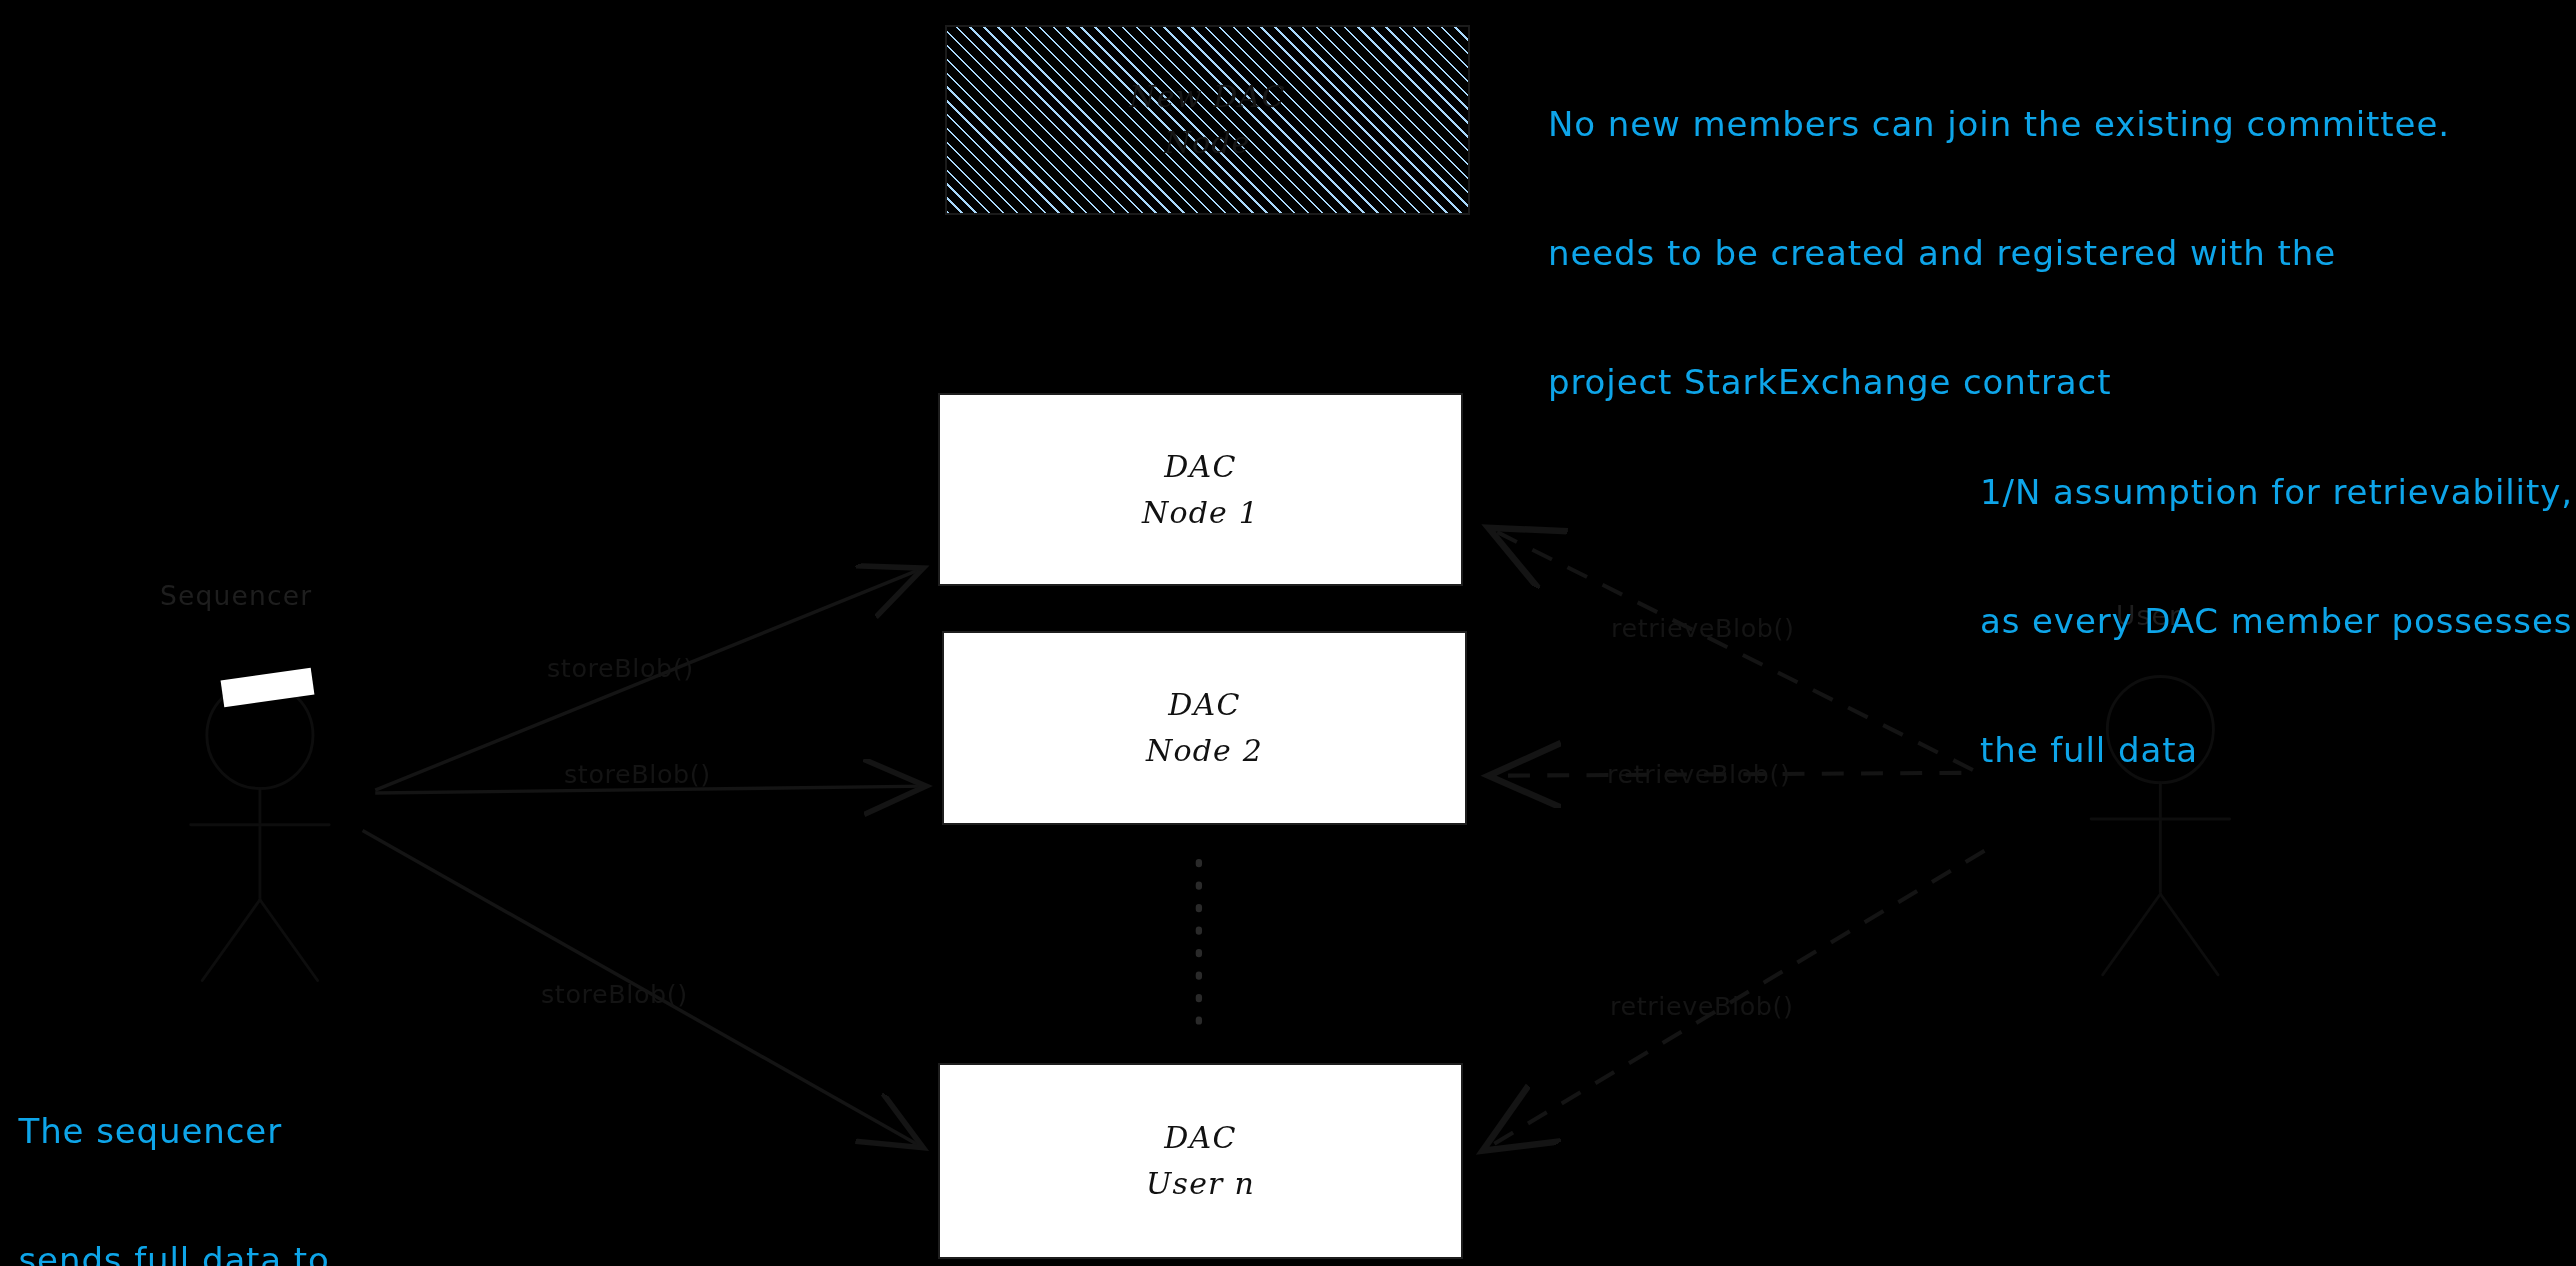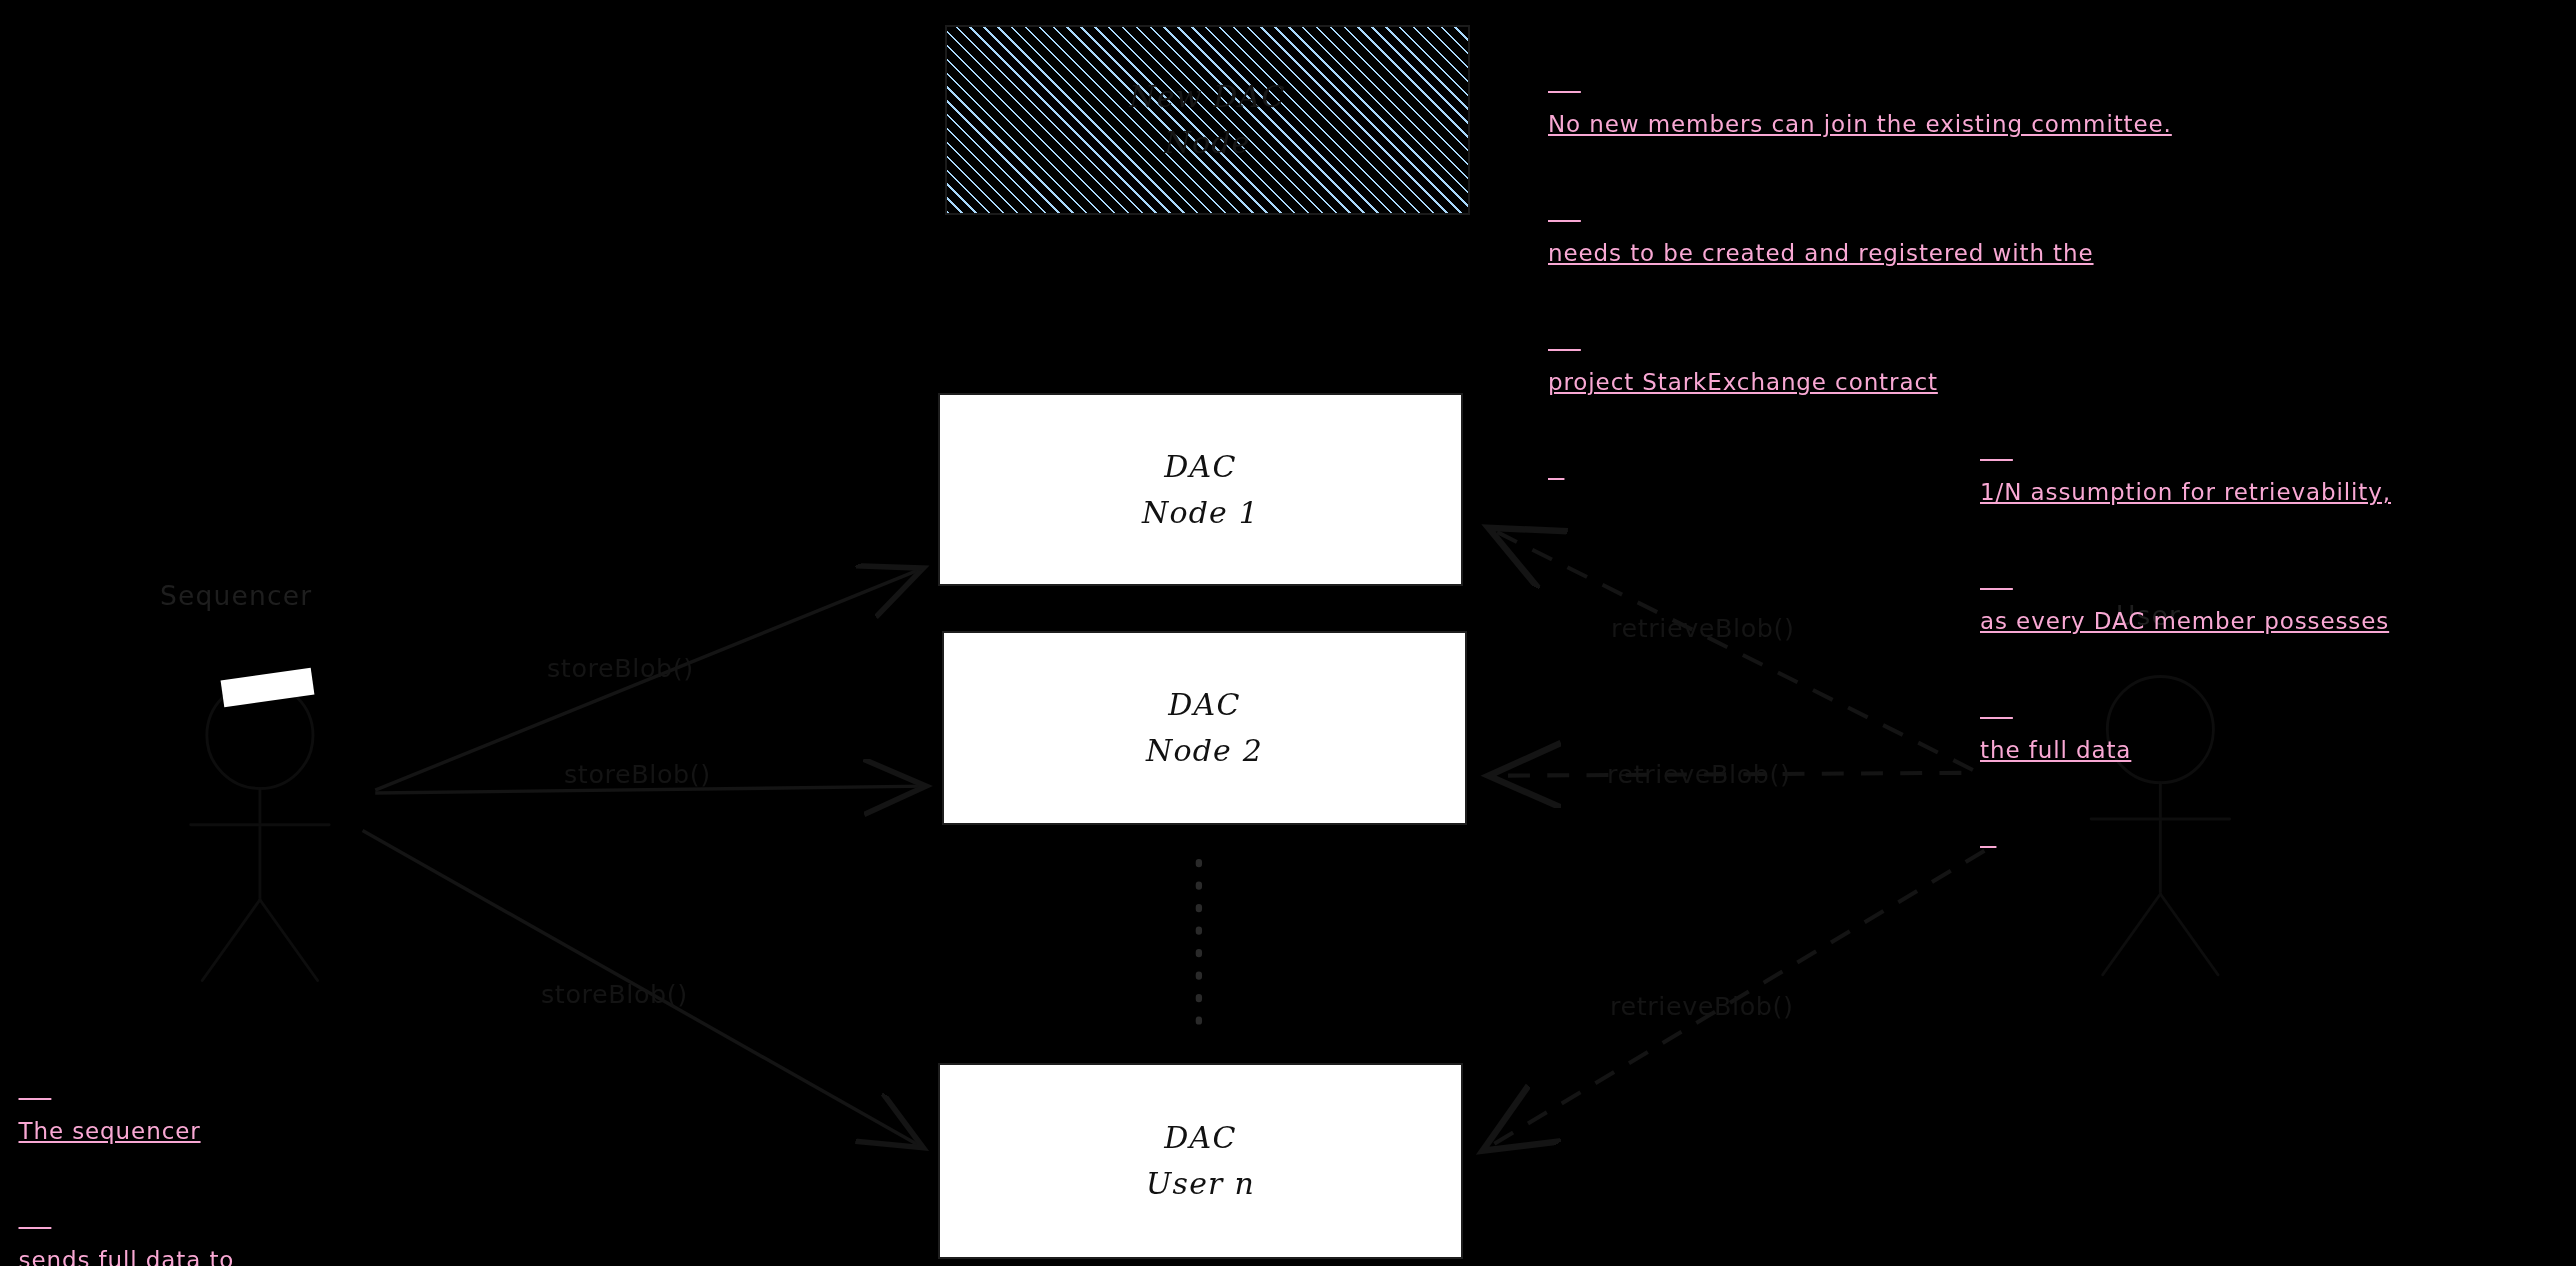--- a/index.html
+++ b/index.html
@@ -13,28 +13,27 @@
     background:#000000;
     overflow:hidden;
   }
   #svgroot{
     position:absolute;
     left:0;top:0;
     width:2576px;height:1266px;
   }
   .annot{
     position:absolute;
-    color:#f9a8d4;
+    color:#0ea5e9;
     font-family:"DejaVu Sans","Liberation Sans",sans-serif;
-    font-size:23px;
+    font-size:34px;
     line-height:43px;
     letter-spacing:0.9px;
     white-space:pre;
     user-select:none;
-    text-decoration:underline;
   }
   .nodebox{
     position:absolute;
     background:#ffffff;
     border:2.9px solid #1e1e1e;
     box-sizing:border-box;
     display:flex;
     flex-direction:column;
     align-items:center;
     justify-content:center;

